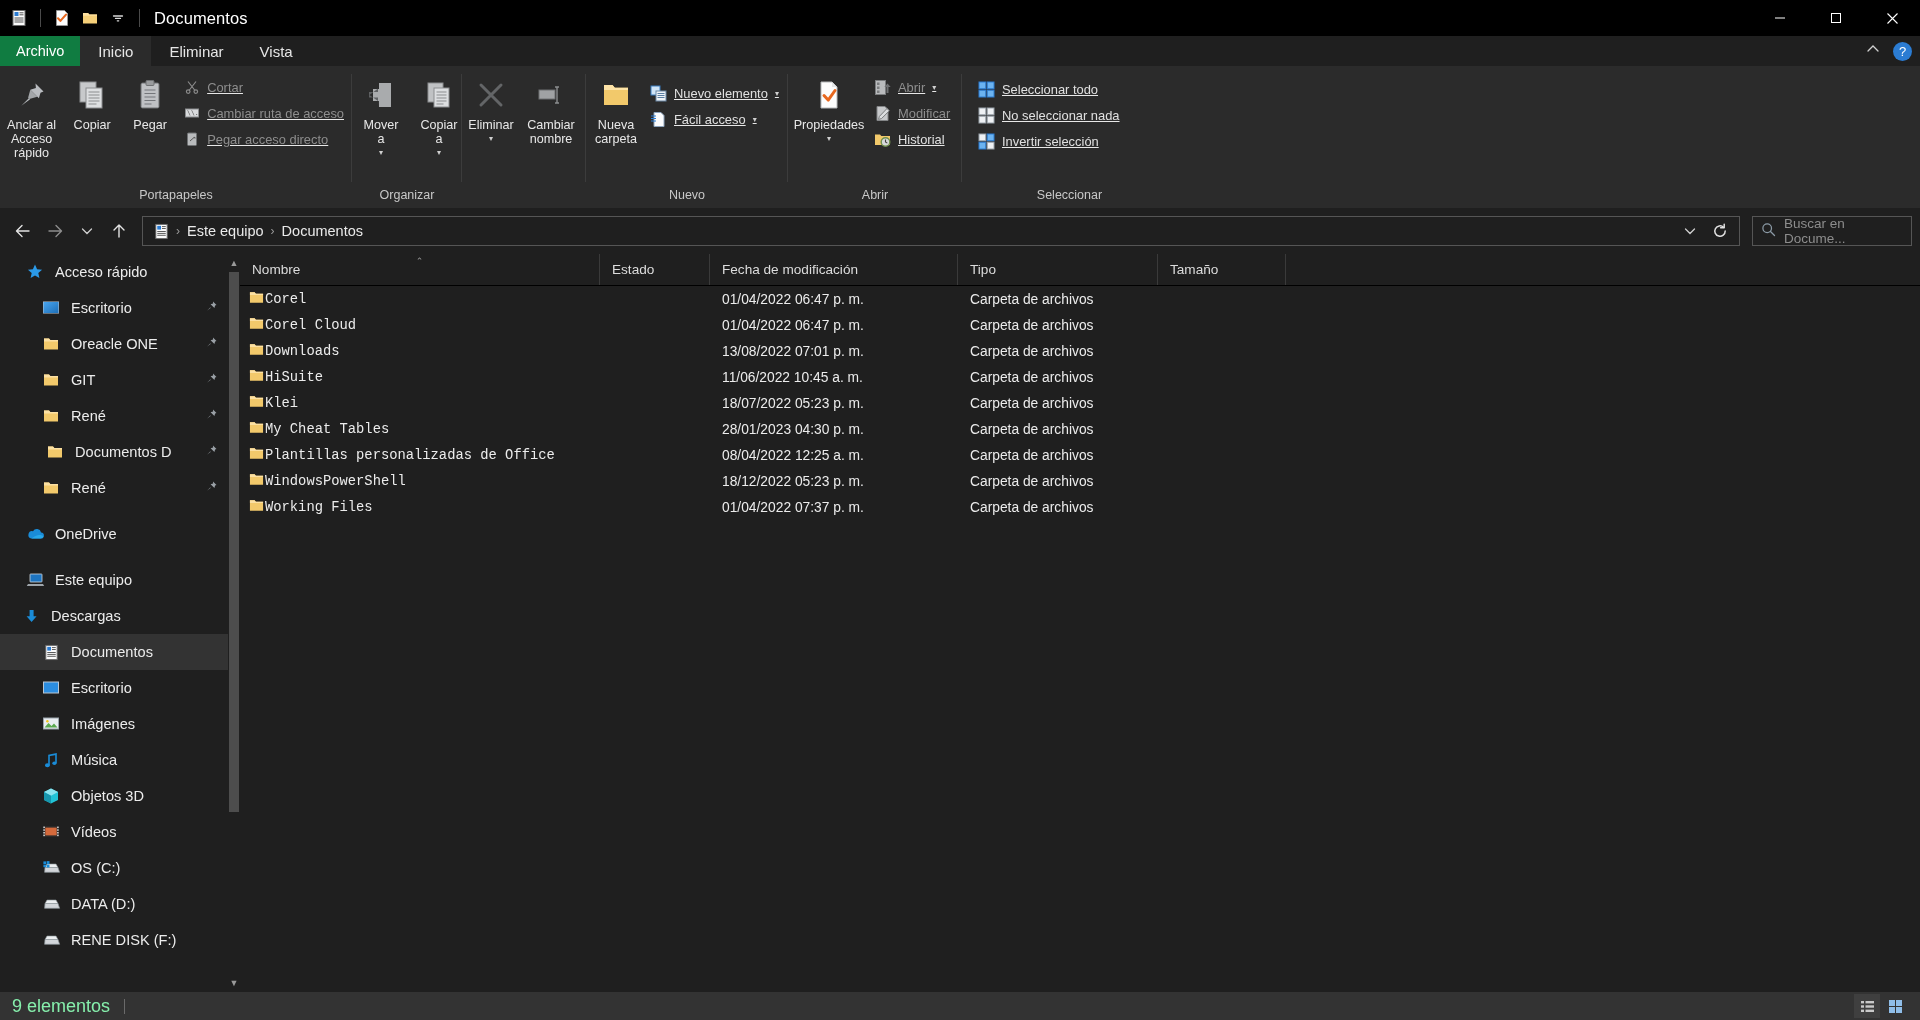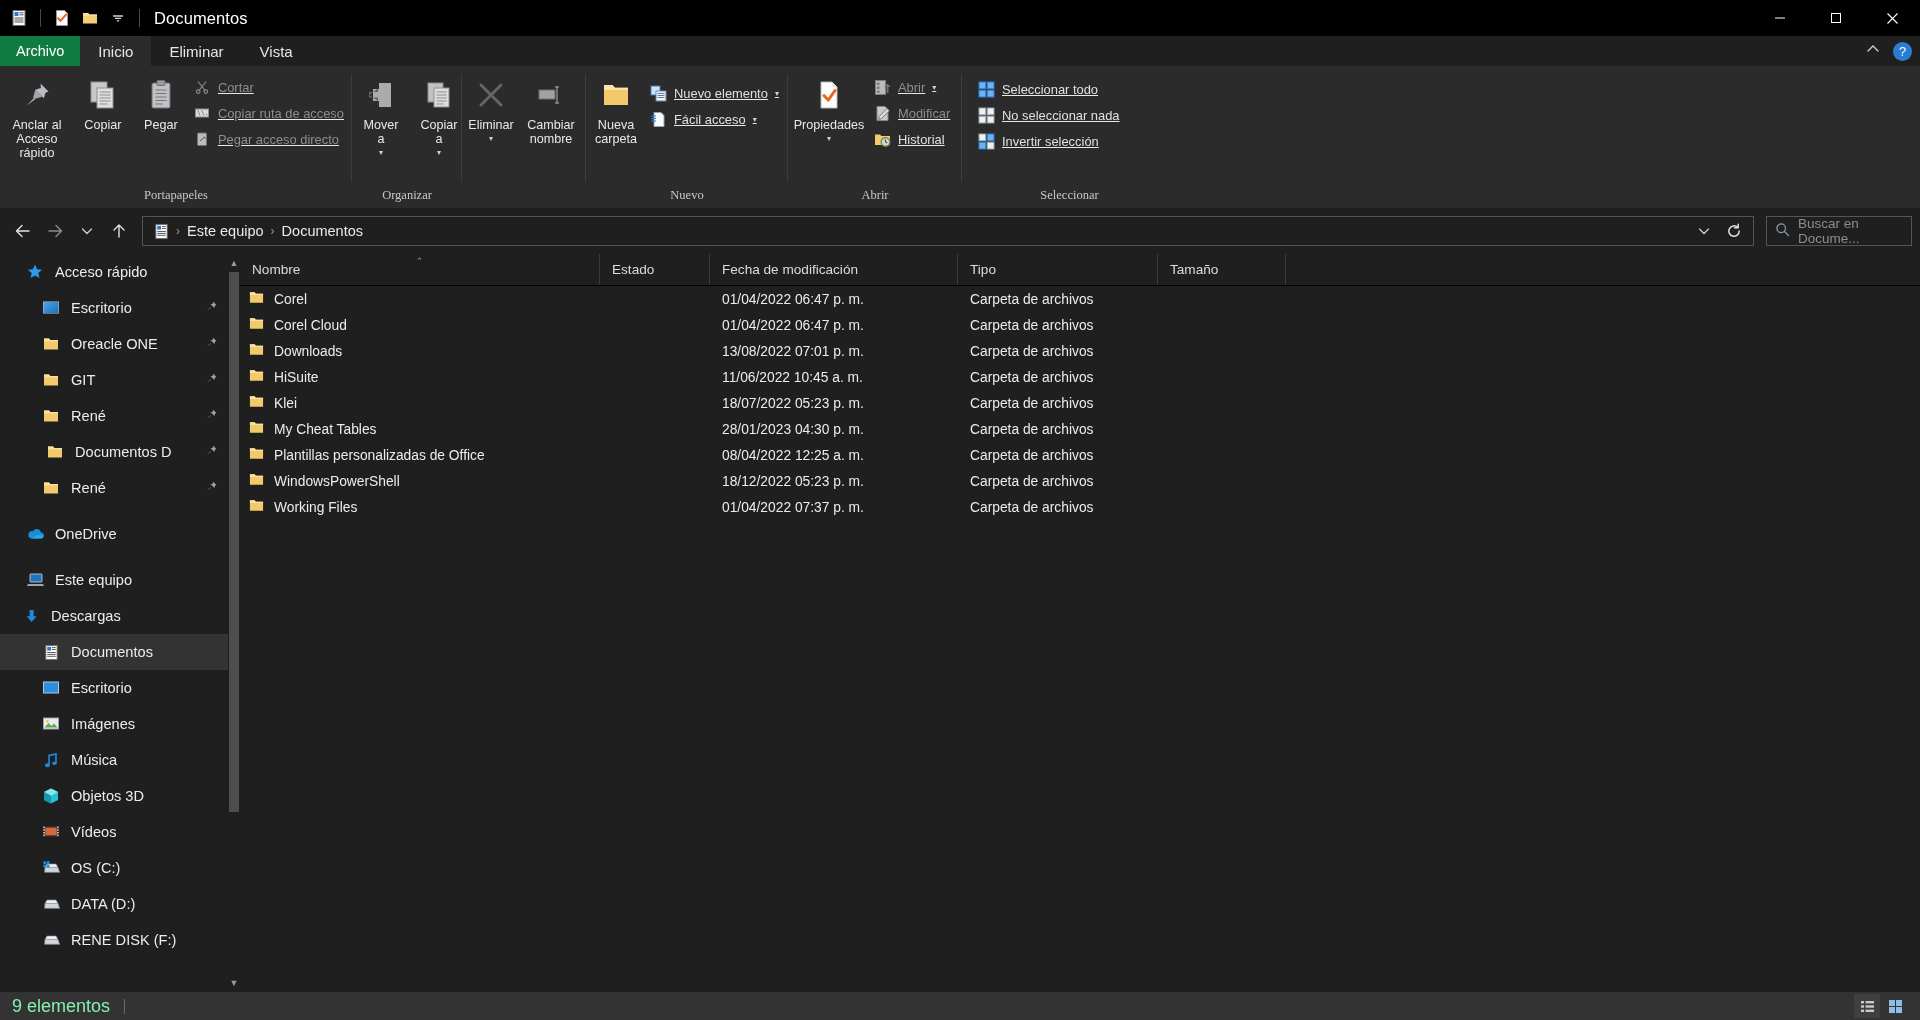--- a/index.html
+++ b/index.html
@@ -30,21 +30,21 @@
   .tab{ display:flex; align-items:center; padding:0 18px; font-size:15px; color:#e6e6e6;}
   .tab.file{ background:#107c41; color:#fff; font-size:14.5px; padding:0 16px;}
   .tab.active{ background:#2b2b2b; }
   .tabright{ position:absolute; right:8px; top:0; height:30px; display:flex; align-items:center; gap:12px; }
   .helpdot{ width:19px;height:19px;border-radius:50%;background:#2b7cd3;display:flex;align-items:center;justify-content:center;font-size:13px;color:#fff;}
 
   
   .ribbon{ flex:0 0 142px; background:#2b2b2b; display:flex; position:relative; }
   .rgroup{ display:flex; flex-direction:column; position:relative; height:142px; }
   .rgroup .gbody{ flex:1; display:flex; align-items:flex-start; padding-top:6px; }
-  .rgroup .glabel{ height:22px; font-size:12.5px; color:#c8c8c8; text-align:center; line-height:18px;font-family:Liberation Serif, serif; }
+  .rgroup .glabel{ height:22px; font-size:12.5px; color:#c8c8c8; text-align:center; line-height:18px; }
   .rgroup::after{ content:""; position:absolute; right:0; top:8px; bottom:26px; width:1px; background:#3c3c3c; }
   .rgroup:last-child::after{ display:none; }
 
   .bigbtn{ width:auto; min-width:58px; padding:4px 7px 0; display:flex; flex-direction:column;
            align-items:center; text-align:center; font-size:12.6px; color:#e8e8e8; line-height:14px;}
   .bigbtn .bi{ height:38px; display:flex; align-items:center; justify-content:center; margin-bottom:4px;}
   .bigbtn .lbl{ white-space:pre-line; }
   .caret{ font-size:8px; color:#cfcfcf; }
 
   .smallcol{ display:flex; flex-direction:column; padding-top:2px;text-decoration:underline; }
@@ -55,21 +55,21 @@
 
   
   .addrbar{ flex:0 0 46px; background:#1f1f1f; display:flex; align-items:center; padding:0 8px; gap:2px;}
   .navbtn{ width:30px;height:30px;display:flex;align-items:center;justify-content:center;color:#d8d8d8;}
   .navbtn.dim{ color:#6e6e6e; }
   .pathbox{ flex:1; height:30px; background:#1f1f1f; border:1px solid #555; display:flex; align-items:center;
             margin-left:6px; padding:0 4px 0 6px; }
   .crumb{ font-size:14.5px; color:#eaeaea; padding:0 5px; line-height:28px;}
   .crumbsep{ color:#9a9a9a; font-size:12px; padding:0 2px;}
   .pathright{ margin-left:auto; display:flex; align-items:center;}
-  .searchbox{ width:146px; height:30px; margin-left:10px; border:1px solid #555; display:flex; align-items:center;
+  .searchbox{ width:160px; height:30px; margin-left:10px; border:1px solid #555; display:flex; align-items:center;
               gap:8px; padding:0 8px; font-size:13.5px; color:#8d8d8d; }
 
   
   .bodyrow{ flex:1; display:flex; min-height:0; background:#1f1f1f; }
   .nav{ width:240px; flex:0 0 240px; position:relative; overflow:hidden; background:#1f1f1f; }
   .navscroll{ position:absolute; inset:0 10px 0 0; }
   .navitem{ height:36px; display:flex; align-items:center; font-size:14.6px; color:#ececec; white-space:nowrap; }
   .navitem.sel{ background:#333333; }
   .navitem .ni{ width:22px; height:20px; flex:0 0 22px; display:flex; align-items:center; justify-content:center; margin-right:9px;}
   .navitem .pin{ margin-left:auto; padding-right:12px; }
@@ -80,21 +80,21 @@
 
   .content{ flex:1; display:flex; flex-direction:column; min-width:0; background:#1f1f1f; }
   .colhdr{ height:32px; display:flex; align-items:stretch; border-bottom:1px solid #000; position:relative;}
   .col{ display:flex; align-items:center; font-size:13.6px; color:#dcdcdc; padding-left:12px;
         border-right:1px solid #3a3a3a; position:relative;}
   .sortmark{ position:absolute; top:2px; left:50%; transform:translateX(-50%); font-size:9px; color:#9b9b9b;}
 
   .rows{ flex:1; overflow:hidden; }
   .row{ height:26px; display:flex; align-items:center; font-size:13.8px; color:#ececec;}
   .cell{ padding-left:12px; overflow:hidden; white-space:nowrap; text-overflow:ellipsis; display:flex; align-items:center;}
-  .cell.name{ gap:9px; padding-left:8px;}
+  .cell.name{ padding-left:8px;font-family:Liberation Mono, monospace;}
 
   
   .status{ flex:0 0 28px; background:#333333; display:flex; align-items:center; padding:0 12px;
            font-size:18px; color:#86efac; }
   .status .sep{ width:1px; height:15px; background:#6a6a6a; margin:0 14px;}
   .viewbtns{ margin-left:auto; display:flex; gap:2px; }
   .viewbtn{ width:26px; height:24px; display:flex; align-items:center; justify-content:center;}
   .viewbtn.on{ background:#3f3f3f; }
 </style>
 </head>
@@ -224,21 +224,21 @@
             </span>
             <span>Cortar</span>
           </div>
           <div class="smallbtn dim">
             <span class="si">
               <svg width="16" height="16" viewBox="0 0 16 16">
                   <rect x="1.5" y="4" width="13" height="8" fill="#d9dbdd" stroke="#8b8d8f"></rect>
                   <text x="3" y="10.4" font-size="6.5" fill="#555" font-family="monospace">\\..</text>
                 </svg>
             </span>
-            <span>Copiar ruta de acceso</span>
+            <span>Cambiar ruta de acceso</span>
           </div>
           <div class="smallbtn dim">
             <span class="si">
               <svg width="16" height="16" viewBox="0 0 16 16">
                   <rect x="3.5" y="2" width="9" height="12.5" rx="1" fill="#b9bbbd" stroke="#6f7173"></rect>
                   <path d="M6 10l4-3.5M9.8 6.4h1.2v1.2" stroke="#555" stroke-width="1" fill="none"></path>
                 </svg>
             </span>
             <span>Pegar acceso directo</span>
           </div>

